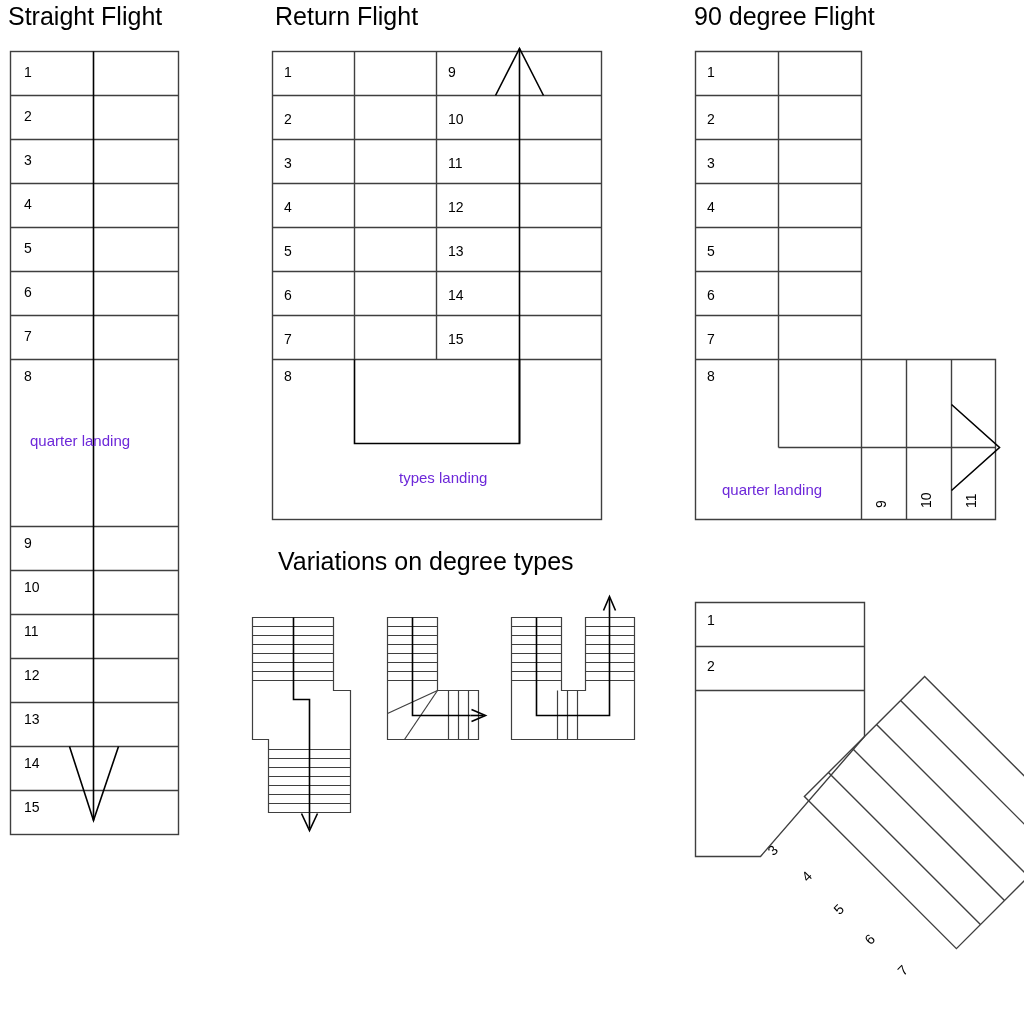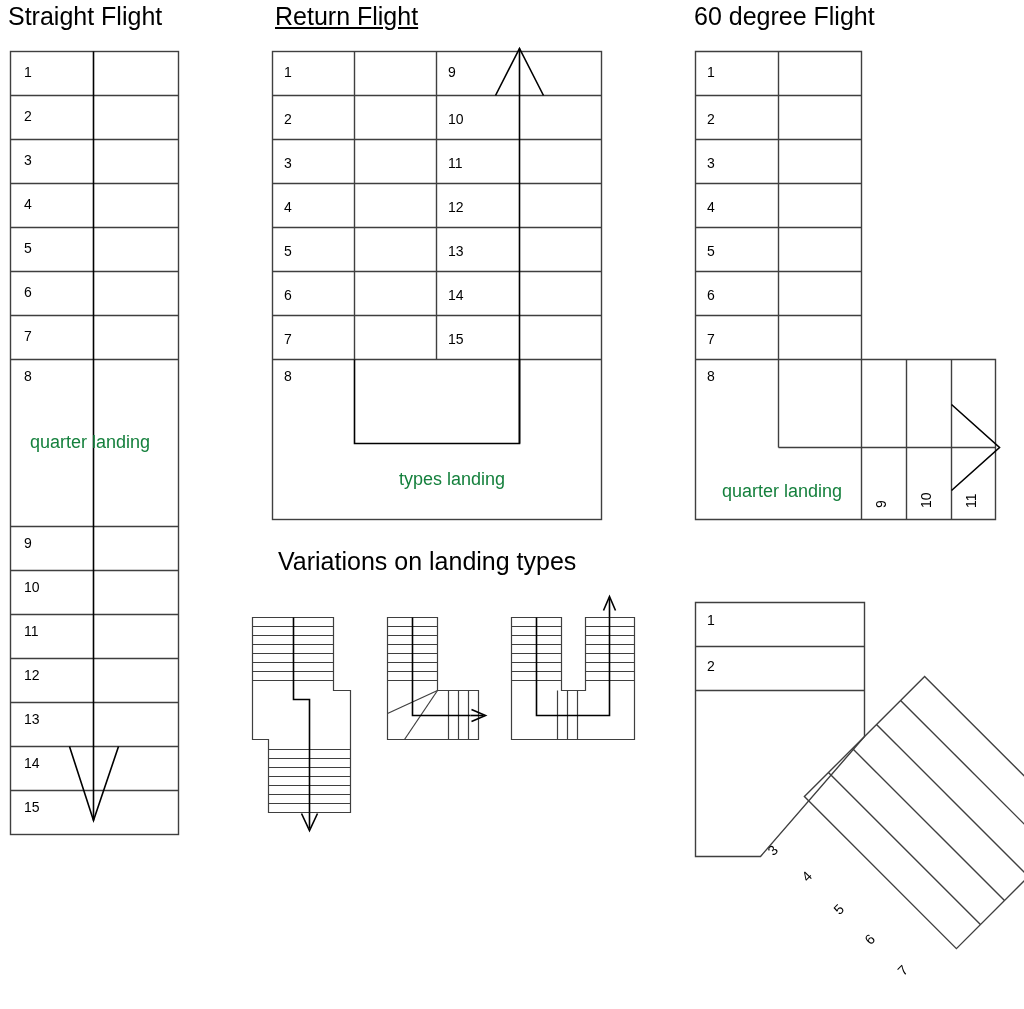--- a/index.html
+++ b/index.html
@@ -43,42 +43,42 @@
   svg { display: block; }
   .cellnum {
     position: absolute;
     font-size: 14px;
     color: #000000;
     line-height: 1;
     white-space: nowrap;
   }
   .landing-label {
     position: absolute;
-    font-size: 18px;
-    color: #15803d;
+    font-size: 15px;
+    color: #6d28d9;
     line-height: 1;
     white-space: nowrap;
   }
   .rot90 {
     transform: rotate(-90deg);
     transform-origin: left top;
   }
 </style>
 </head>
 <body>
 
 <div class="stage">
 
   <div class="title" style="left:8px; top:4px;">Straight Flight</div>
 
-  <div class="title" style="left:275px; top:4px;text-decoration:underline;">Return Flight</div>
-
-  <div class="title" style="left:694px; top:4px;">60 degree Flight</div>
-
-  <div class="title" style="left:278px; top:549px;">Variations on landing types</div>
+  <div class="title" style="left:275px; top:4px;">Return Flight</div>
+
+  <div class="title" style="left:694px; top:4px;">90 degree Flight</div>
+
+  <div class="title" style="left:278px; top:549px;">Variations on degree types</div>
 
 
   <div class="svgwrap">
   <svg width="1024" height="1009" viewBox="0 0 1024 1009" xmlns="http://www.w3.org/2000/svg">
 
     <g fill="none" stroke="#3f3f3f" stroke-width="1.4" shape-rendering="geometricPrecision">
 
       <g>
 
         <rect x="10.5" y="51.5" width="168" height="783"></rect>

